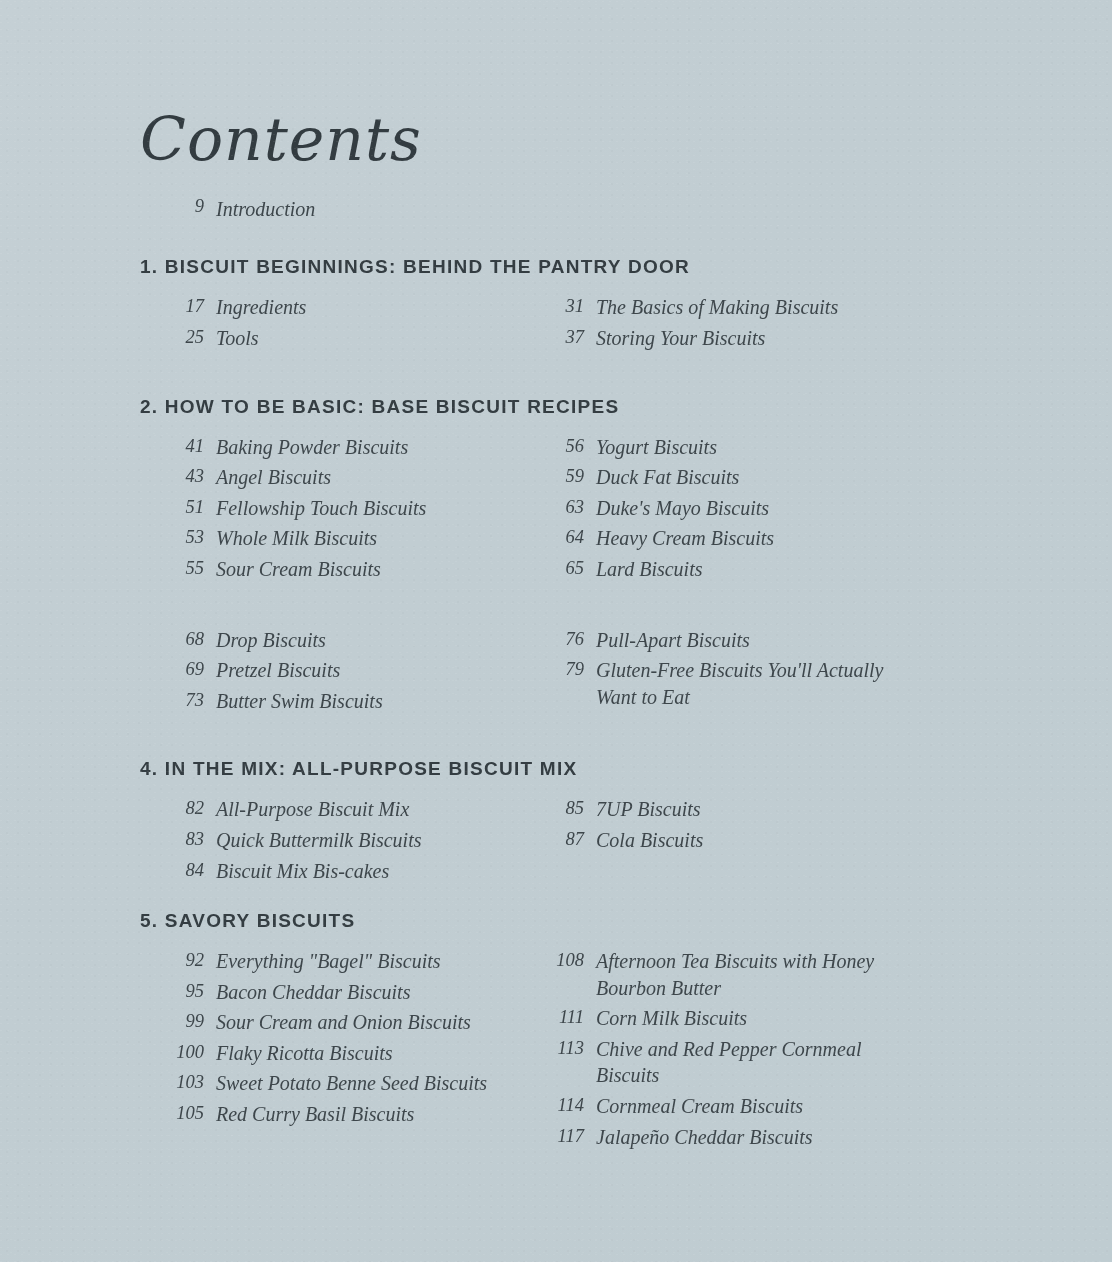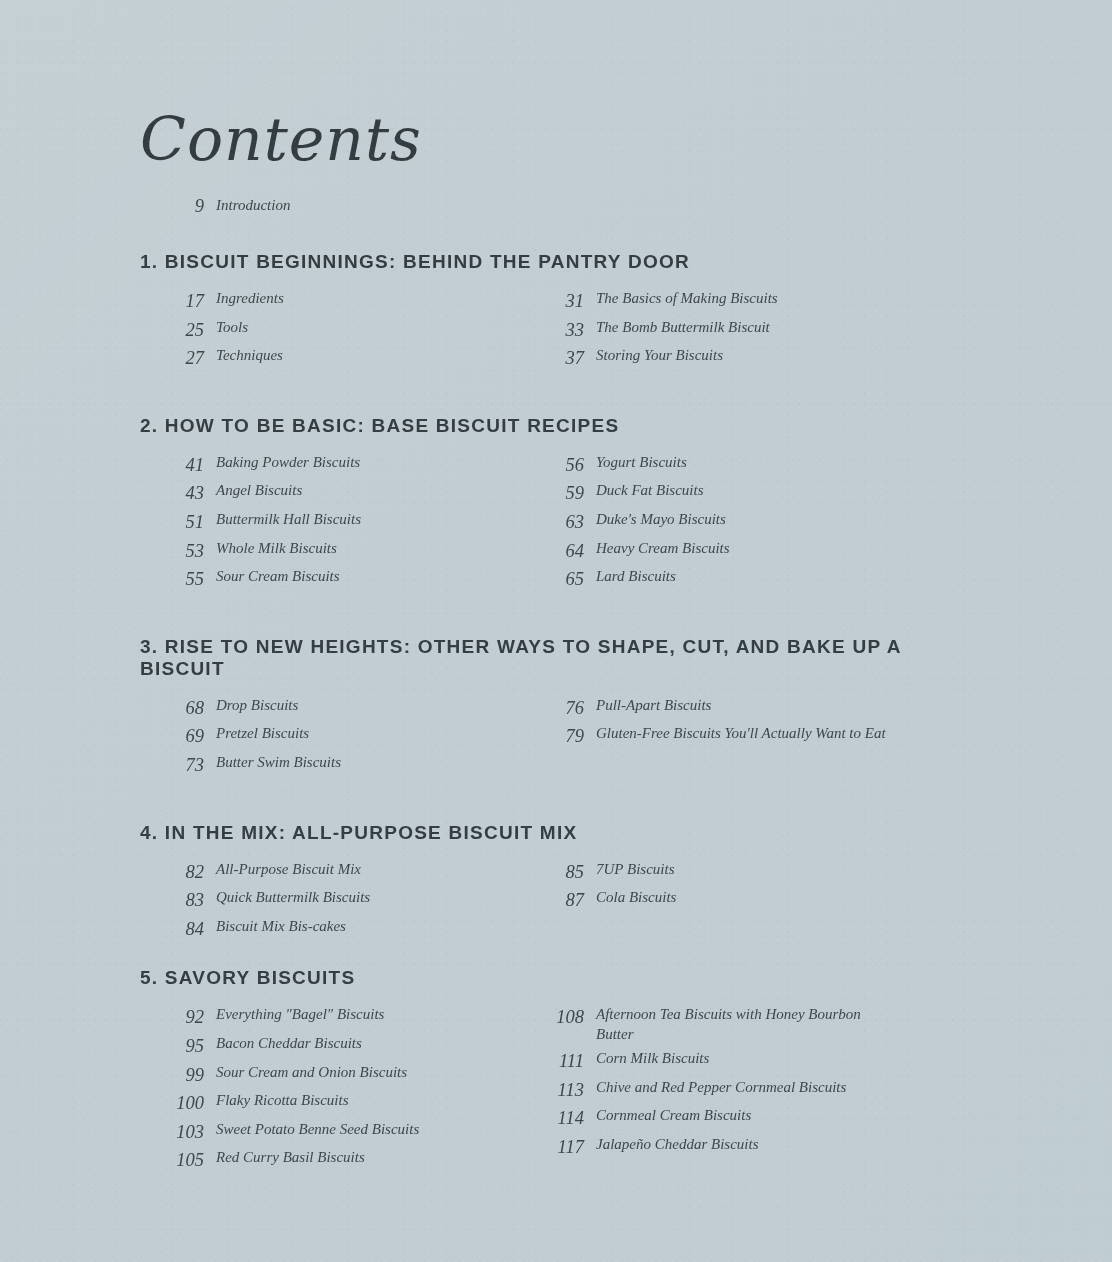--- a/index.html
+++ b/index.html
@@ -50,21 +50,21 @@
     text-align: right;
     padding-right: 12px;
     font-style: italic;
     font-size: 18.5px;
     color: #3d464b;
     flex: 0 0 auto;
     font-family: "Liberation Serif", serif;
   }
   .ttl {
     font-style: italic;
-    font-size: 15px;
+    font-size: 20px;
     color: #3d464b;
     line-height: 1.32;
     font-family: "Liberation Serif", serif;
   }
   .section {
     margin-bottom: 22px;
   }
   .section-head {
     font-family: "Liberation Sans", sans-serif;
     font-weight: bold;
@@ -127,35 +127,27 @@
       <div class="cols indent">
         <div class="col">
           <div class="entry">
             <span class="num">17</span>
             <span class="ttl">Ingredients</span>
           </div>
           <div class="entry">
             <span class="num">25</span>
             <span class="ttl">Tools</span>
           </div>
-          <div class="entry">
-            <span class="num">27</span>
-            <span class="ttl">Techniques</span>
-          </div>
         </div>
         <div class="col right">
           <div class="entry">
             <span class="num">31</span>
             <span class="ttl">The Basics of Making Biscuits</span>
           </div>
           <div class="entry">
-            <span class="num">33</span>
-            <span class="ttl">The Bomb Buttermilk Biscuit</span>
-          </div>
-          <div class="entry">
             <span class="num">37</span>
             <span class="ttl">Storing Your Biscuits</span>
           </div>
         </div>
       </div>
     </div>
 
     <div class="section sec-gap-2">
       <div class="section-head">2. HOW TO BE BASIC: BASE BISCUIT RECIPES</div>
       <div class="cols indent">
@@ -163,21 +155,21 @@
           <div class="entry">
             <span class="num">41</span>
             <span class="ttl">Baking Powder Biscuits</span>
           </div>
           <div class="entry">
             <span class="num">43</span>
             <span class="ttl">Angel Biscuits</span>
           </div>
           <div class="entry">
             <span class="num">51</span>
-            <span class="ttl">Buttermilk Hall Biscuits</span>
+            <span class="ttl">Fellowship Touch Biscuits</span>
           </div>
           <div class="entry">
             <span class="num">53</span>
             <span class="ttl">Whole Milk Biscuits</span>
           </div>
           <div class="entry">
             <span class="num">55</span>
             <span class="ttl">Sour Cream Biscuits</span>
           </div>
         </div>
@@ -200,21 +192,20 @@
           </div>
           <div class="entry">
             <span class="num">65</span>
             <span class="ttl">Lard Biscuits</span>
           </div>
         </div>
       </div>
     </div>
 
     <div class="section sec-gap-3">
-      <div class="section-head">3. RISE TO NEW HEIGHTS: OTHER WAYS TO SHAPE, CUT, AND BAKE UP A BISCUIT</div>
       <div class="cols indent">
         <div class="col">
           <div class="entry">
             <span class="num">68</span>
             <span class="ttl">Drop Biscuits</span>
           </div>
           <div class="entry">
             <span class="num">69</span>
             <span class="ttl">Pretzel Biscuits</span>
           </div>

